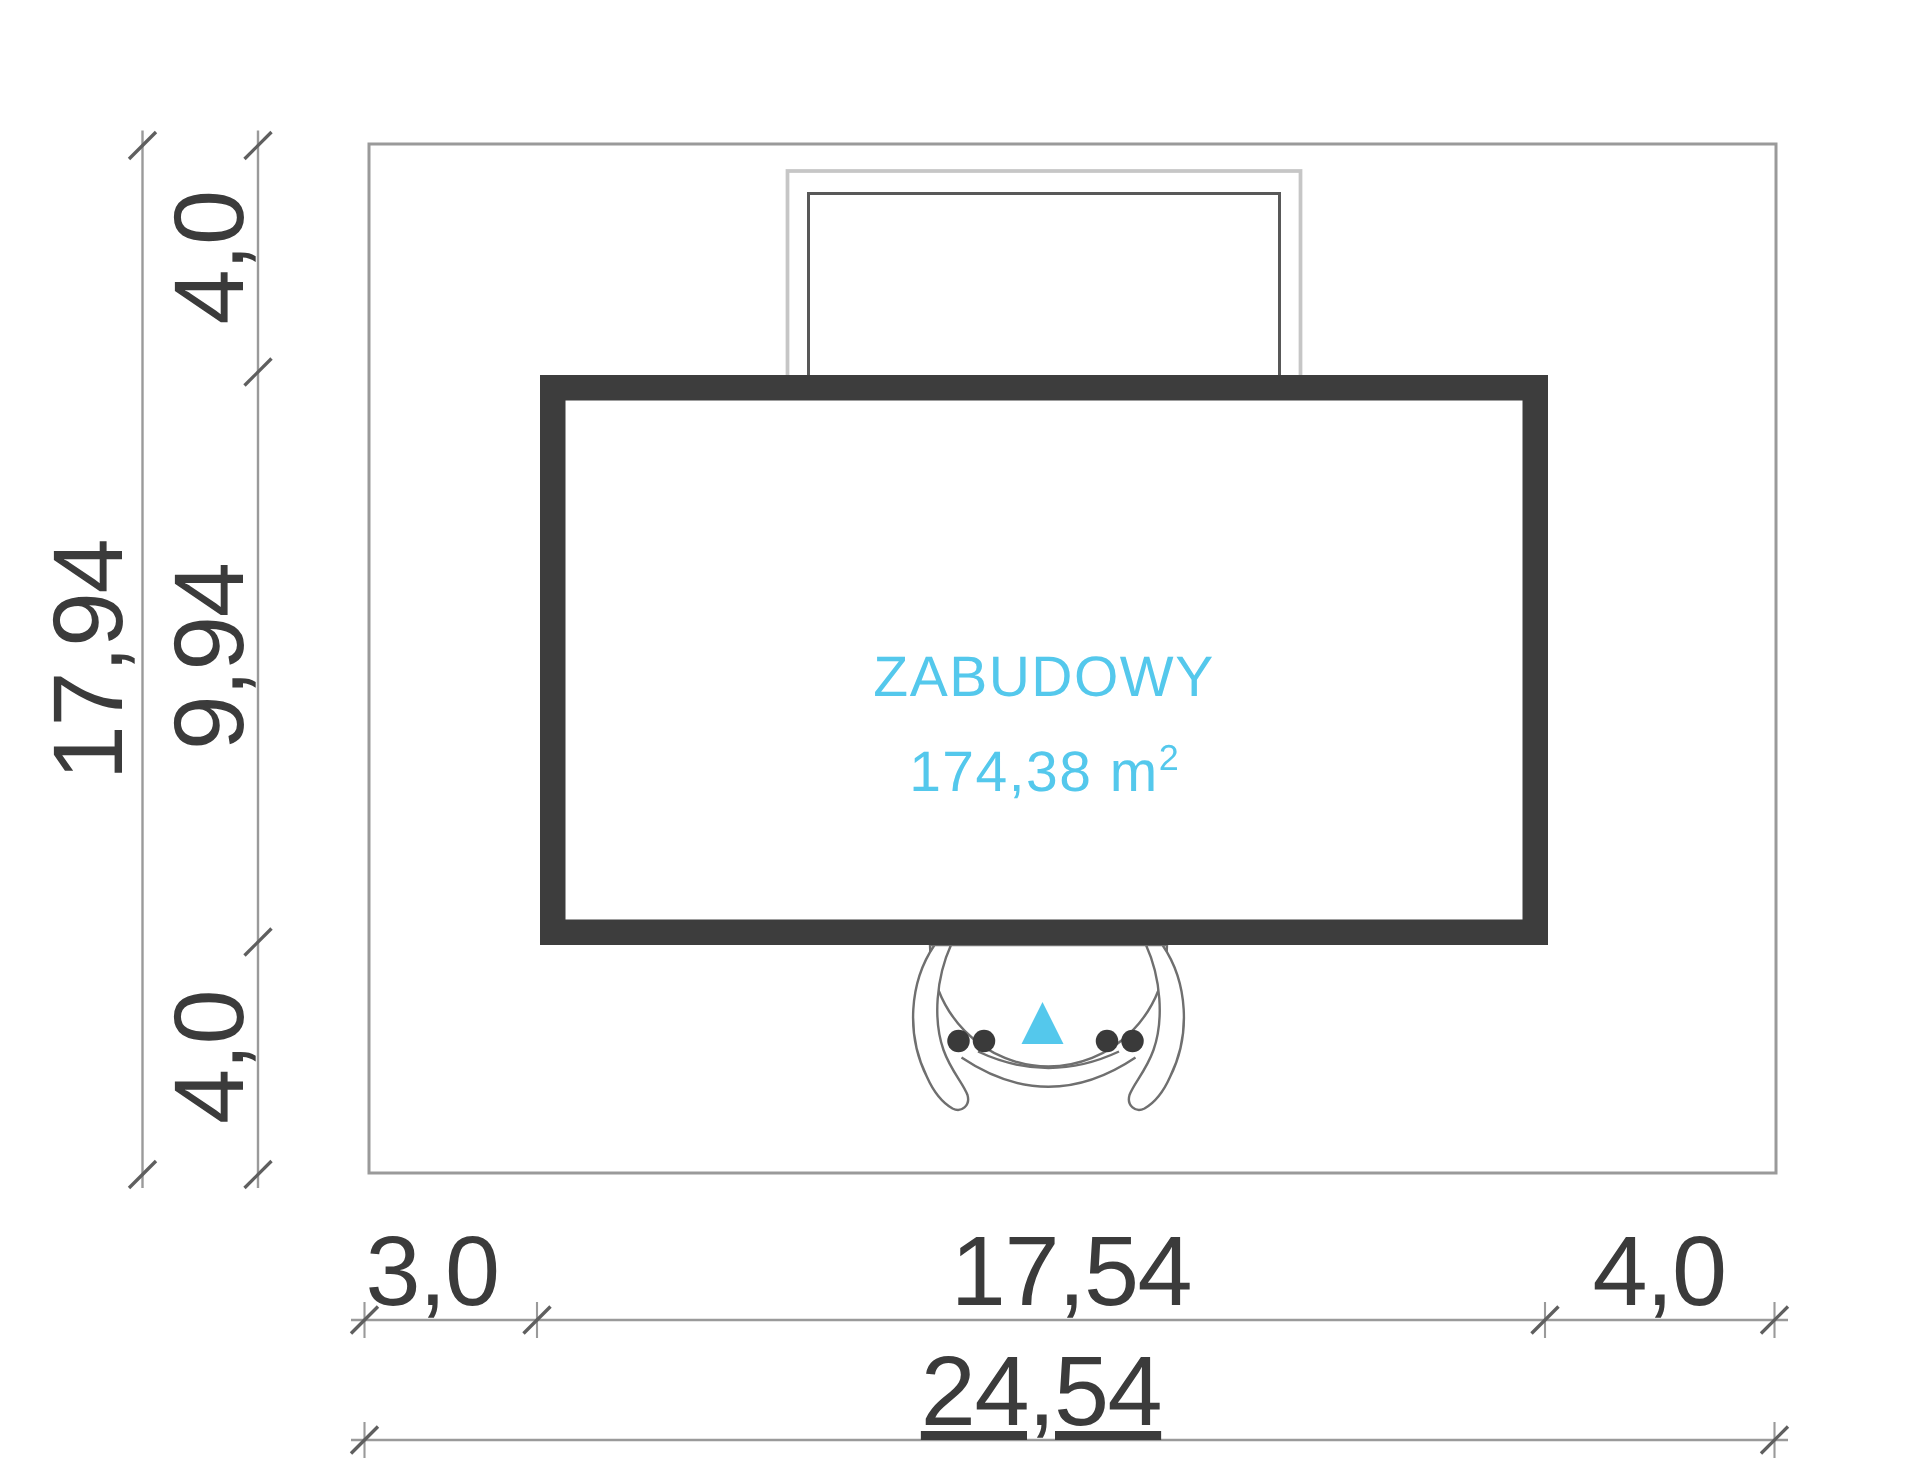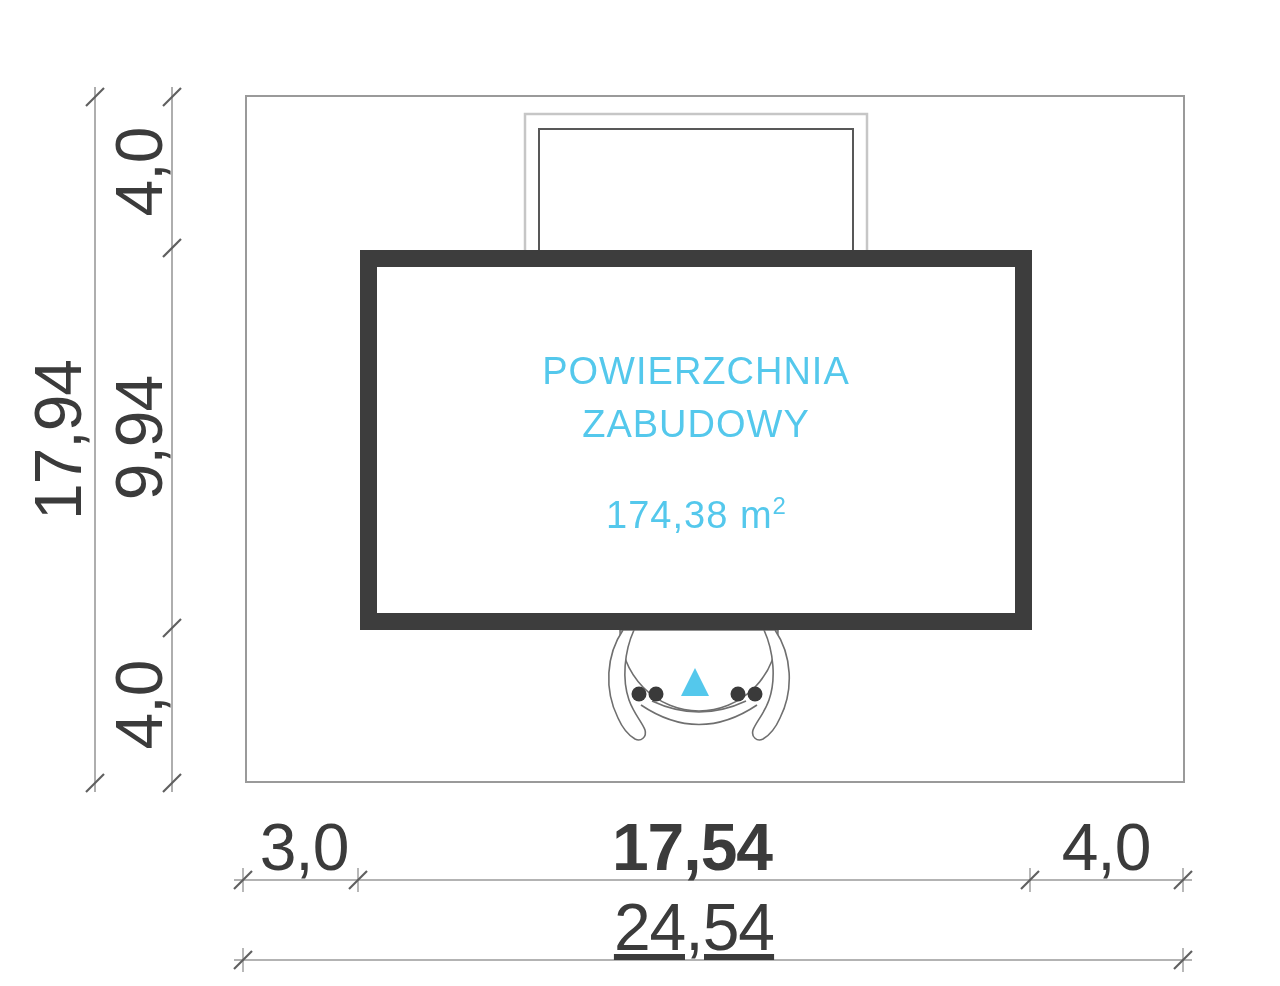--- a/index.html
+++ b/index.html
@@ -105,27 +105,26 @@
     <g stroke="#5f5f5f" stroke-width="2.2">
       <line x1="234" y1="889" x2="252" y2="871"></line>
       <line x1="349" y1="889" x2="367" y2="871"></line>
       <line x1="1021" y1="889" x2="1039" y2="871"></line>
       <line x1="1174" y1="889" x2="1192" y2="871"></line>
       <line x1="234" y1="969" x2="252" y2="951"></line>
       <line x1="1174" y1="969" x2="1192" y2="951"></line>
     </g>
   </svg>
 
-  <div class="area-label" style="top:371px;">POWIERZCHNIA</div>
-  <div class="area-label" style="top:424px;text-align:center;">ZABUDOWY</div>
+  <div class="area-label" style="top:452px;text-align:center;">ZABUDOWY</div>
   <div class="area-label" style="top:485px;margin-top:29px;"><span>174,38 m</span><span class="sup">2</span></div>
 
   <div class="dim-text rot" style="left:58px;  top:440px;">17,94</div>
   <div class="dim-text rot" style="left:139px; top:172px;">4,0</div>
   <div class="dim-text rot" style="left:139px; top:438px;">9,94</div>
   <div class="dim-text rot" style="left:139px; top:705px;">4,0</div>
 
-  <div class="dim-text" style="left:288px;  top:847px;margin-left:16px;">3,0</div>
-  <div class="dim-text" style="left:692px;  top:847px;font-weight:bold;">17,54</div>
+  <div class="dim-text" style="left:288px;  top:847px;">3,0</div>
+  <div class="dim-text" style="left:714px;  top:847px;">17,54</div>
   <div class="dim-text" style="left:1106px; top:847px;">4,0</div>
   <div class="dim-text" style="left:694px;  top:927px;text-decoration:underline;">24,54</div>
 
 </div>
 
 </body></html>

